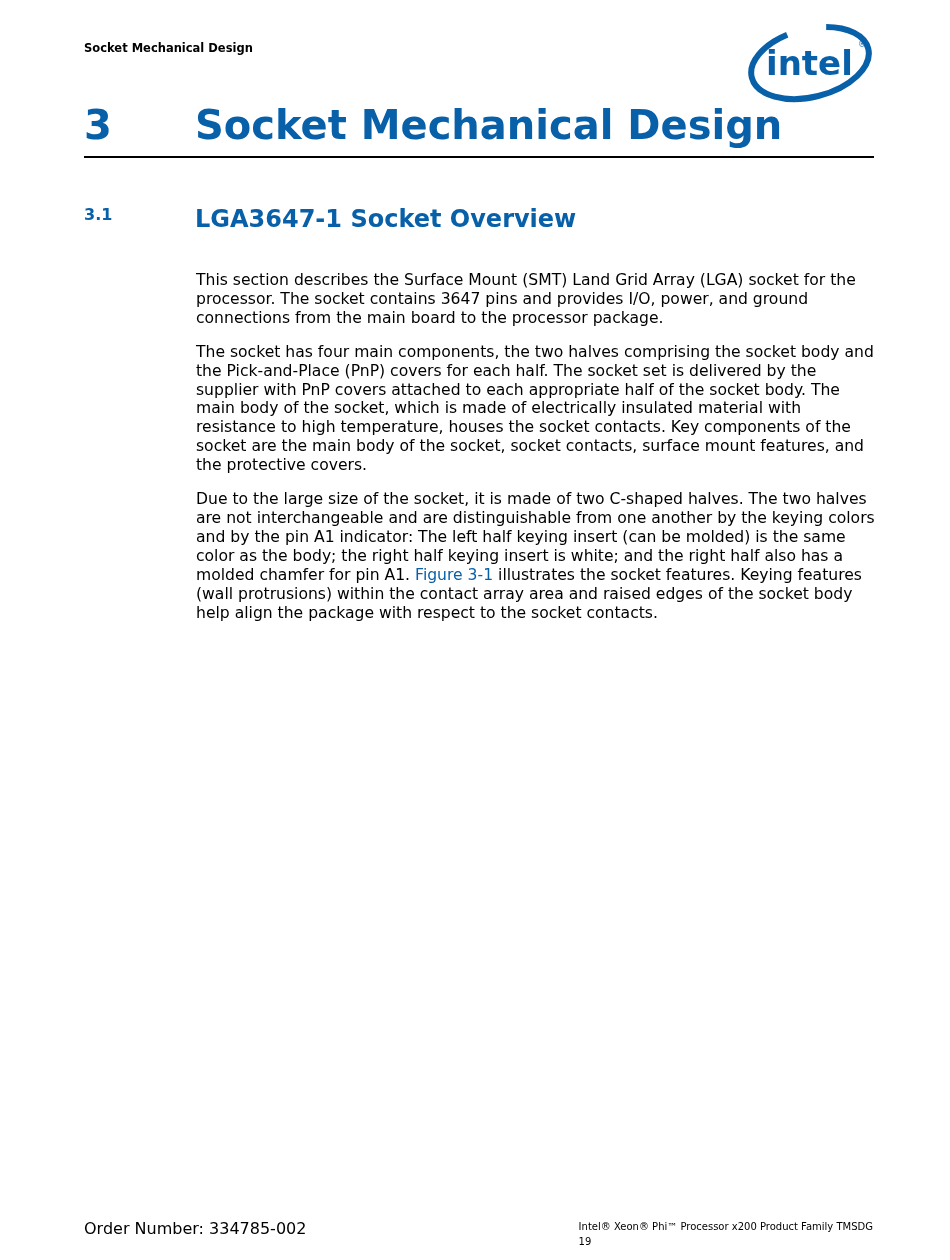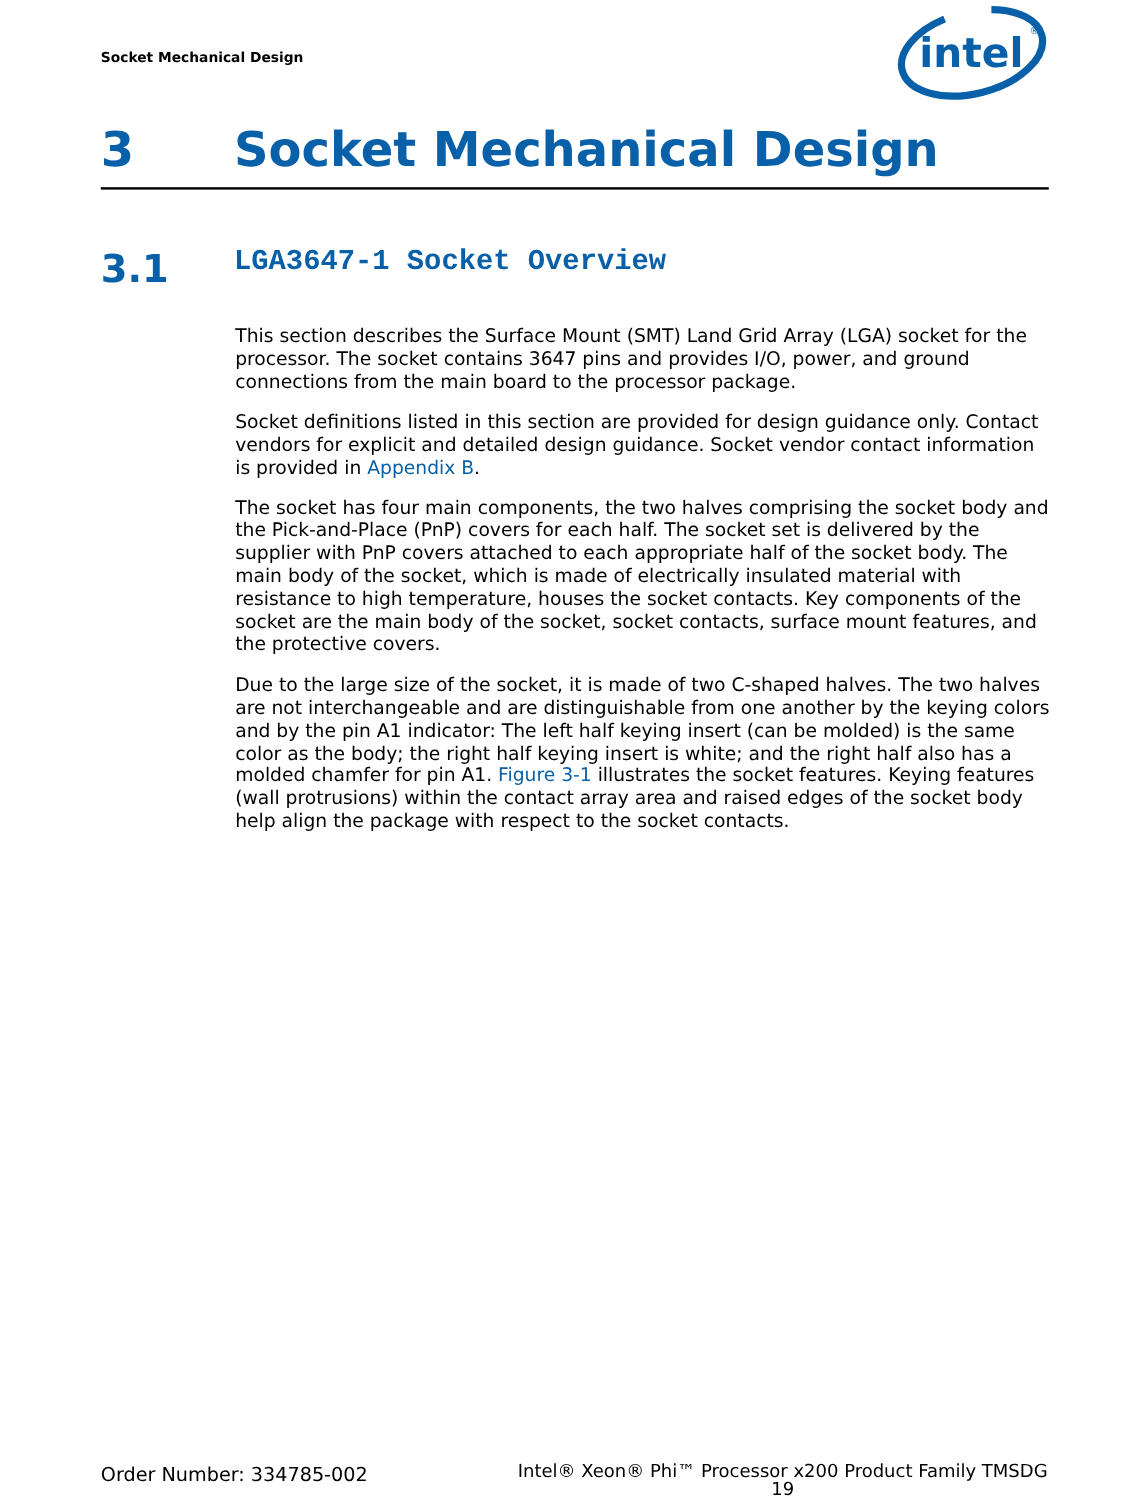--- a/index.html
+++ b/index.html
@@ -1,31 +1,31 @@
 <!DOCTYPE html>
 <html><head>
 <meta charset="utf-8">
 <style>
   html, body { margin: 0; padding: 0; background: #ffffff; }
   body { width: 950px; height: 1260px; position: relative; overflow: hidden;
          font-family: "DejaVu Sans", sans-serif; color: #000; }
   .running-header { position: absolute; left: 84px; top: 41px; font-size: 11.5px; font-weight: bold; }
-  .logo { position: absolute; left: 746px; top: 0; width: 130px; height: 84px; }
+  .logo { position: absolute; left: 746px; top: 19px; width: 130px; height: 84px; }
   .chapter { position: absolute; left: 84px; top: 100px; width: 790px; height: 56px;
              border-bottom: 2px solid #000; }
   .chapter-num { position: absolute; left: 0; top: 2px; font-size: 40px; font-weight: bold; color: #0860a8; }
   .chapter-title { position: absolute; left: 111px; top: 2px; font-size: 40px; font-weight: bold; color: #0860a8; white-space: nowrap; }
   .section { position: absolute; left: 84px; top: 205px; width: 790px; }
-  .section-num { position: absolute; left: 0; top: 0; font-size: 32px; font-weight: bold; color: #0860a8; }
-  .section-title { position: absolute; left: 111px; top: 0; font-size: 24px; font-weight: bold; color: #0860a8; white-space: nowrap; font-family: Liberation Mono, monospace; }
+  .section-num { position: absolute; left: 0; top: 0; font-size: 16px; font-weight: bold; color: #0860a8; }
+  .section-title { position: absolute; left: 111px; top: 0; font-size: 24px; font-weight: bold; color: #0860a8; white-space: nowrap; }
   .body { position: absolute; left: 196px; top: 246px; width: 680px; margin-top: 25px; }
   .body p { margin: 0 0 15px 0; font-size: 15.6px; line-height: 18.9px; }
   .link { color: #0860a8; cursor: pointer; }
   .footer-left { position: absolute; left: 84px; top: 1219px; font-size: 16px; }
-  .footer-right { position: absolute; right: 77px; top: 1219px; font-size: 15px; text-align: center; line-height: 15px; }
+  .footer-right { position: absolute; right: 77px; top: 1219px; font-size: 10px; text-align: left; line-height: 15px; }
 </style>
 </head>
 <body>
 
 <div class="running-header">Socket Mechanical Design</div>
 
 <div class="logo">
   <svg width="130" height="84" viewBox="0 0 130 84">
     <ellipse cx="64" cy="44" rx="60" ry="34" fill="none" stroke="#0860a8" stroke-width="6" transform="rotate(-14 64 44)" stroke-dasharray="300 40" stroke-dashoffset="-250"></ellipse>
     <text x="20" y="56" font-family="DejaVu Sans, sans-serif" font-weight="bold" font-size="34" fill="#0860a8">intel</text>
@@ -38,21 +38,20 @@
   <span class="chapter-title">Socket Mechanical Design</span>
 </div>
 
 <div class="section">
   <span class="section-num">3.1</span>
   <span class="section-title">LGA3647-1 Socket Overview</span>
 </div>
 
 <div class="body">
   <p>This section describes the Surface Mount (SMT) Land Grid Array (LGA) socket for the processor. The socket contains 3647 pins and provides I/O, power, and ground connections from the main board to the processor package.</p>
-  <p><span>Socket definitions listed in this section are provided for design guidance only. Contact vendors for explicit and detailed design guidance. Socket vendor contact information is provided in </span><span class="link">Appendix B</span><span>.</span></p>
   <p>The socket has four main components, the two halves comprising the socket body and the Pick-and-Place (PnP) covers for each half. The socket set is delivered by the supplier with PnP covers attached to each appropriate half of the socket body. The main body of the socket, which is made of electrically insulated material with resistance to high temperature, houses the socket contacts. Key components of the socket are the main body of the socket, socket contacts, surface mount features, and the protective covers.</p>
   <p><span>Due to the large size of the socket, it is made of two C-shaped halves. The two halves are not interchangeable and are distinguishable from one another by the keying colors and by the pin A1 indicator: The left half keying insert (can be molded) is the same color as the body; the right half keying insert is white; and the right half also has a molded chamfer for pin A1. </span><span class="link">Figure 3-1</span><span> illustrates the socket features. Keying features (wall protrusions) within the contact array area and raised edges of the socket body help align the package with respect to the socket contacts.</span></p>
 </div>
 
 <div class="footer-left">Order Number: 334785-002</div>
 <div class="footer-right">
   <div>Intel® Xeon® Phi™ Processor x200 Product Family TMSDG</div>
   <div>19</div>
 </div>
 

